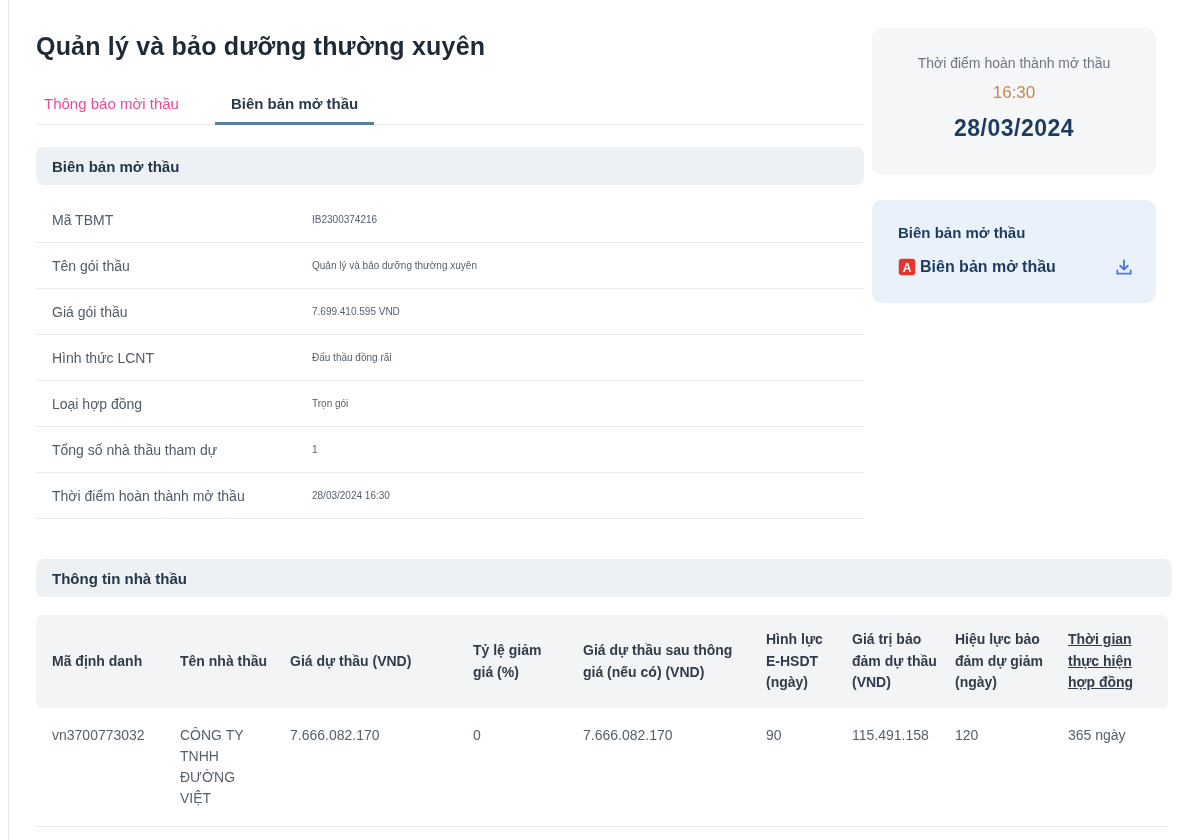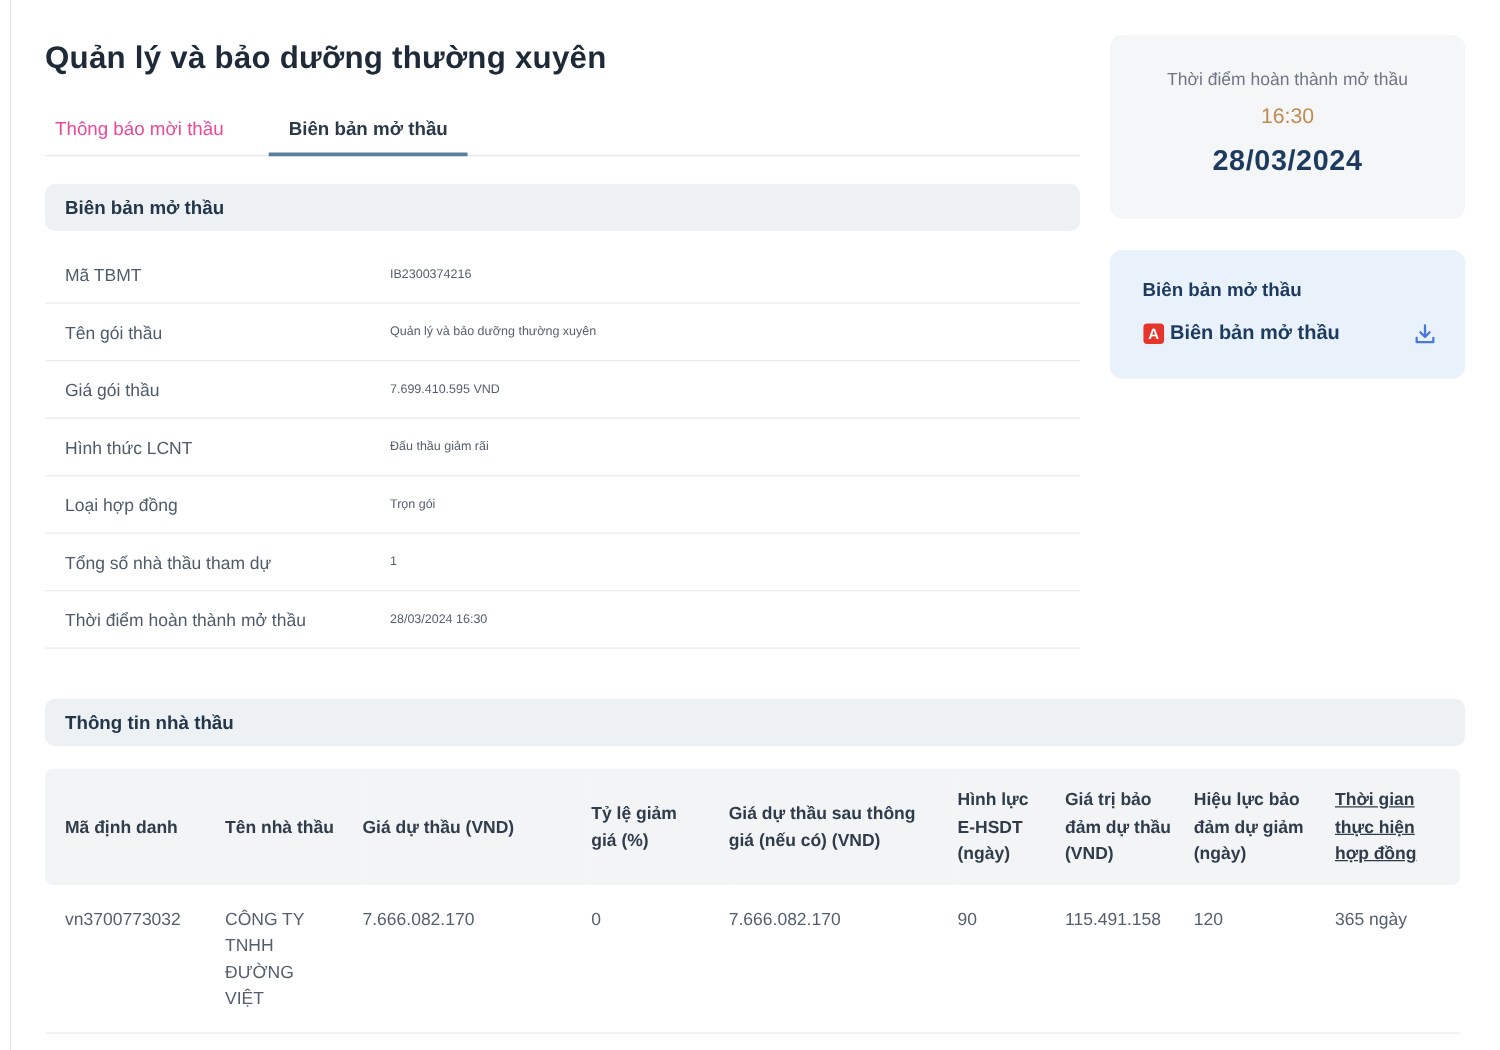--- a/index.html
+++ b/index.html
@@ -2,21 +2,21 @@
 <html lang="vi"><head>
 <meta charset="utf-8">
 <style>
   * { margin:0; padding:0; box-sizing:border-box; }
   html,body { width:1200px; height:840px; background:#ffffff; overflow:hidden;
     font-family:"Liberation Sans","DejaVu Sans",sans-serif; color:#4f5b68; }
   .page-edge { position:absolute; left:8px; top:0; width:1px; height:840px; background:#e4e7ea; }
   .page { position:relative; width:1200px; padding:28px 28px 0 36px; }
 
   
-  .top { display:grid; grid-template-columns:828px 284px; column-gap:24px; }
+  .top { display:grid; grid-template-columns:828px 284px; column-gap:8px; }
 
   h1.page-title { font-size:25px; font-weight:700; color:#1e2a38; letter-spacing:.2px; margin-top:4px; }
 
   
   .tabs { display:flex; margin-top:26px; border-bottom:1px solid #e7e9ec; }
   .tab { padding:8px 14px 12px 8px; margin-right:22px; font-size:15px; color:#ec4899; cursor:pointer; position:relative; }
   .tab.active { color:#2b3a4a; font-weight:600; padding:8px 16px 12px 16px; }
   .tab.active::after { content:""; position:absolute; left:0; right:0; bottom:-1px; height:3px; background:#5a7e9b; }
 
   
@@ -89,21 +89,21 @@
           <div class="detail-row">
     <div class="detail-label">Tên gói thầu</div>
     <div class="detail-value">Quản lý và bảo dưỡng thường xuyên</div>
   </div>
           <div class="detail-row">
     <div class="detail-label">Giá gói thầu</div>
     <div class="detail-value">7.699.410.595 VND</div>
   </div>
           <div class="detail-row">
     <div class="detail-label">Hình thức LCNT</div>
-    <div class="detail-value">Đấu thầu giảm rãi</div>
+    <div class="detail-value">Đấu thầu đồng rãi</div>
   </div>
           <div class="detail-row">
     <div class="detail-label">Loại hợp đồng</div>
     <div class="detail-value">Trọn gói</div>
   </div>
           <div class="detail-row">
     <div class="detail-label">Tổng số nhà thầu tham dự</div>
     <div class="detail-value">1</div>
   </div>
           <div class="detail-row">

